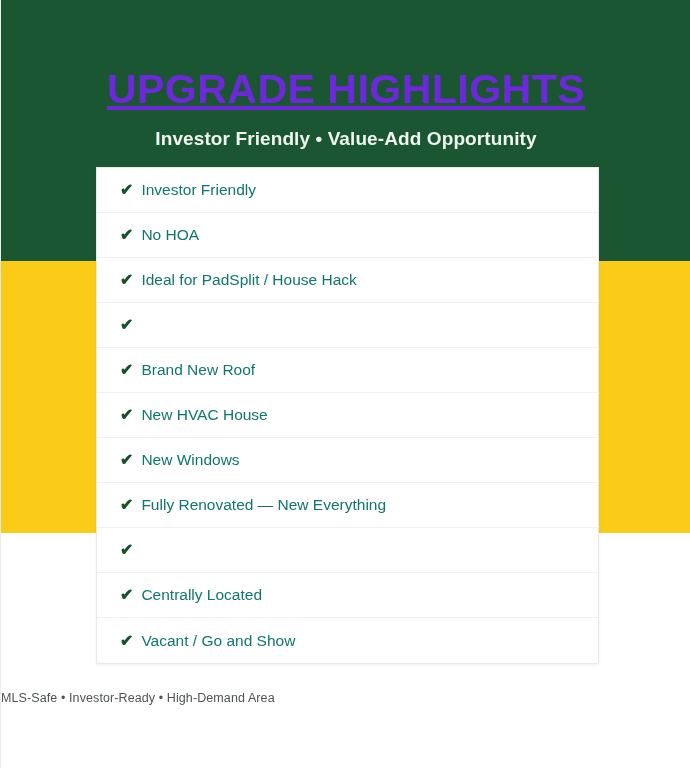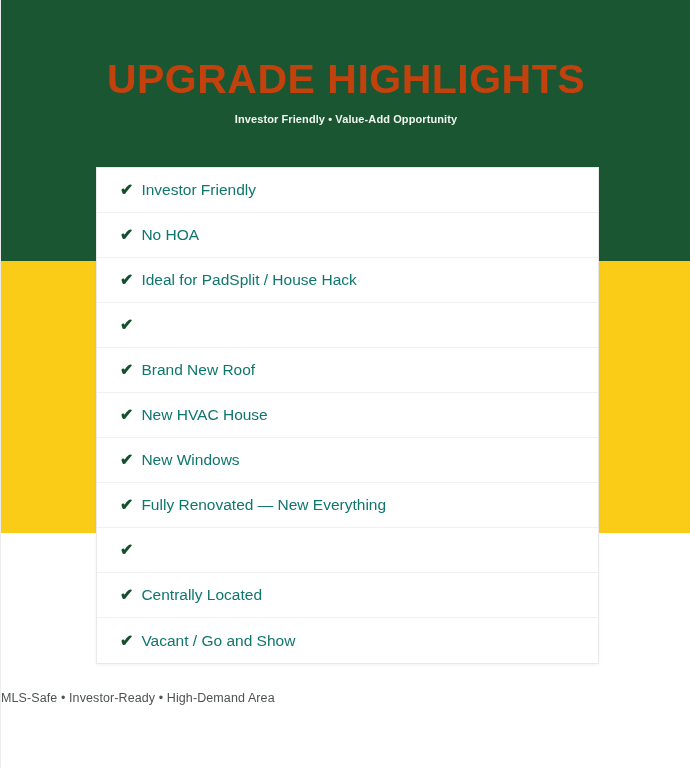--- a/index.html
+++ b/index.html
@@ -53,33 +53,34 @@
     position: absolute;
     top: 0;
     left: 0;
     width: 690px;
     height: 167px;
     text-align: center;
     z-index: 3;
     pointer-events: none;
   }
   .title {
-    margin: 0;
+    margin: 10px;
     padding-top: 58px;
     font-size: 41px;
     font-weight: bold;
     letter-spacing: 0.5px;
-    color: #c2410c;
+    color: #6d28d9;
     line-height: 1.05;
     text-transform: uppercase;
+    text-decoration: underline;
   }
   .subtitle {
     margin: 5px;
     padding-top: 7px;
-    font-size: 11px;
+    font-size: 19px;
     font-weight: bold;
     color: #f0f5f0;
     letter-spacing: 0.1px;
   }
 
   
   .card {
     position: absolute;
     left: 95px;
     top: 167px;

